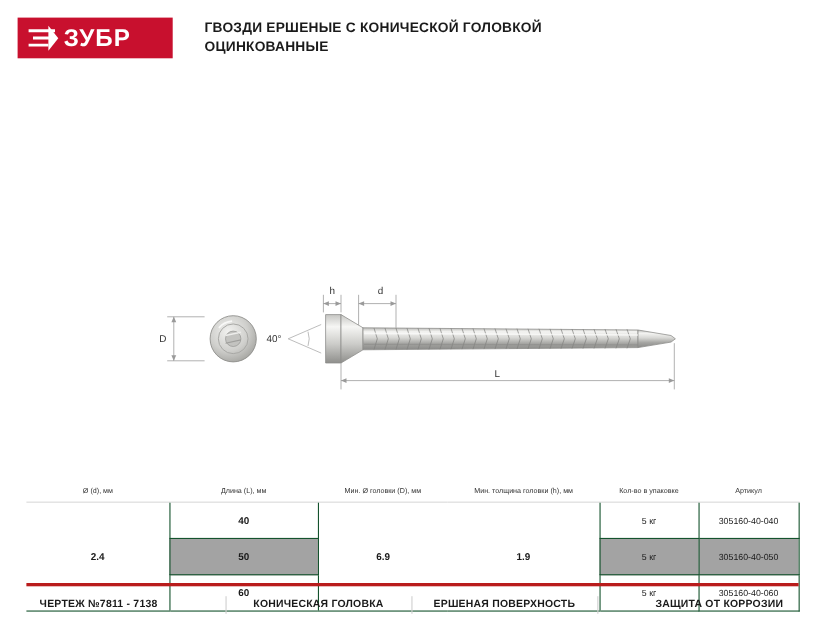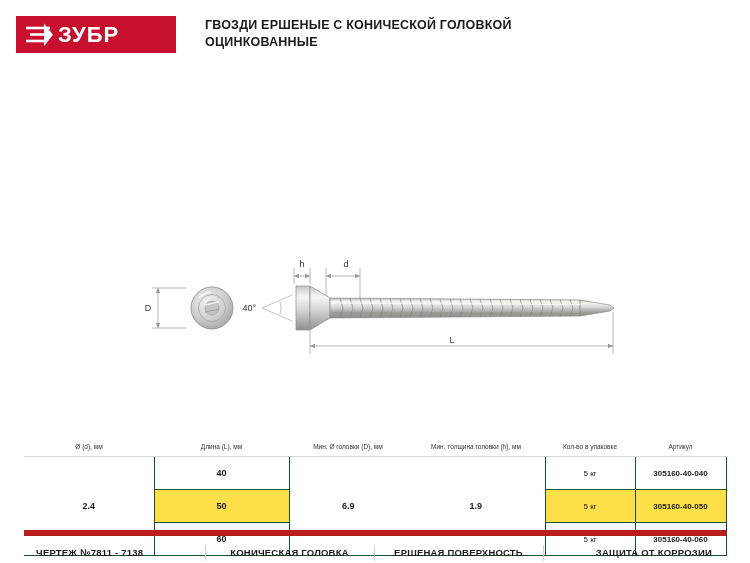--- a/index.html
+++ b/index.html
@@ -18,21 +18,21 @@
 
   
   .header {
     display: flex;
     align-items: flex-start;
     padding: 16px 0 0 16px;
     height: 62px;
     box-sizing: border-box;
   }
   .logo {
-    width: 160px;
+    width: 141px;
     height: 37px;
     background: #c8102e;
     display: flex;
     align-items: center;
     justify-content: flex-start;
     flex: 0 0 auto;
     position: relative;
   }
   .logo-arrow {
     width: 30px;
@@ -93,50 +93,50 @@
   table.spec td {
     text-align: center;
     padding: 7px 2px;
     border: 1px solid #14532d;
     font-size: 9px;
     font-weight: bold;
     color: #1a1a1a;
     height: 18px;
   }
   table.spec td.art {
-    font-weight: bold;
+    font-weight: normal;
     font-size: 8px;
   }
   table.spec td.qty {
     font-weight: normal;
     font-size: 8px;
   }
   table.spec tr.alt td {
-    background: #fde047;
+    background: #a3a3a3;
   }
   table.spec td.nob {
     border-left: none;
     border-right: none;
   }
   .col1 { width: 130px; }
   .col2 { width: 135px; }
   .col3 { width: 118px; }
   .col4 { width: 138px; }
   .col5 { width: 90px; }
   .col6 { width: 91px; }
 
   
   .footer {
     position: absolute;
     left: 24px;
     top: 530px;
     width: 702px;
     display: flex;
     align-items: center;
-    border-top: 6px solid #b91c1c;
+    border-top: 3px solid #b91c1c;
     padding-top: 11px;
   }
   .footer-item {
     flex: 1;
     text-align: center;
     font-size: 9.5px;
     font-weight: bold;
     letter-spacing: 0.2px;
     color: #1a1a1a;
     text-transform: uppercase;

